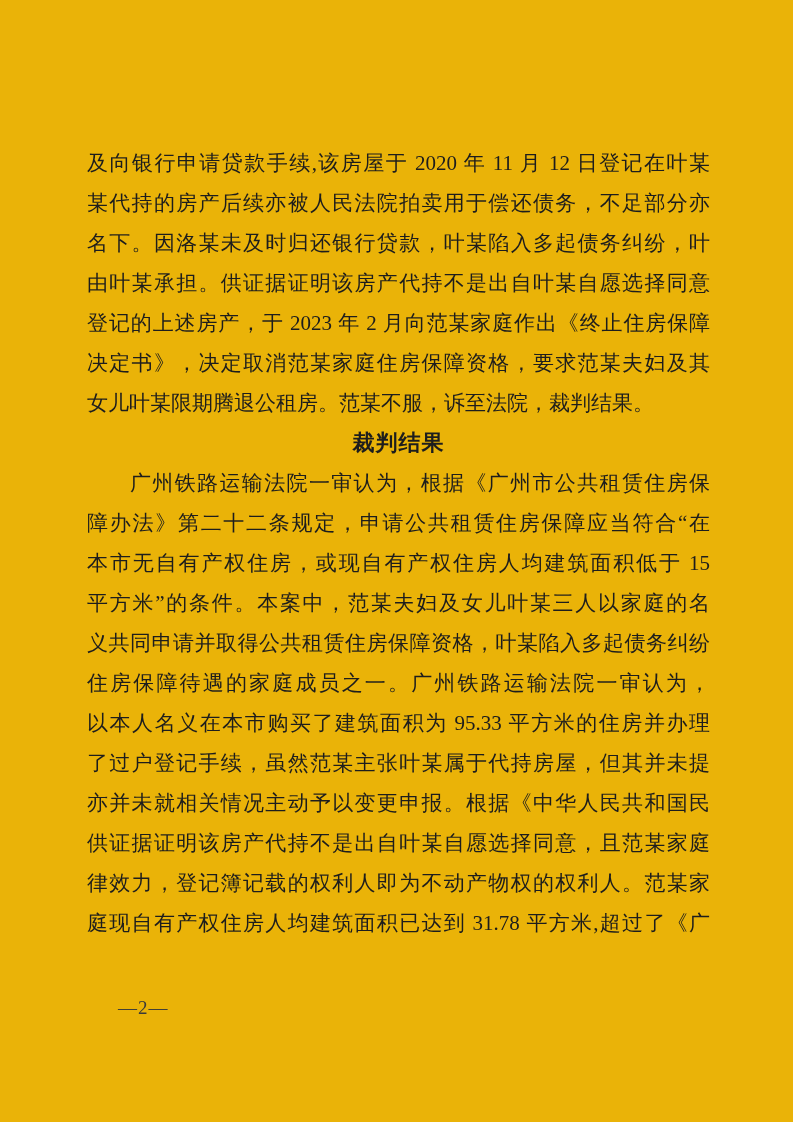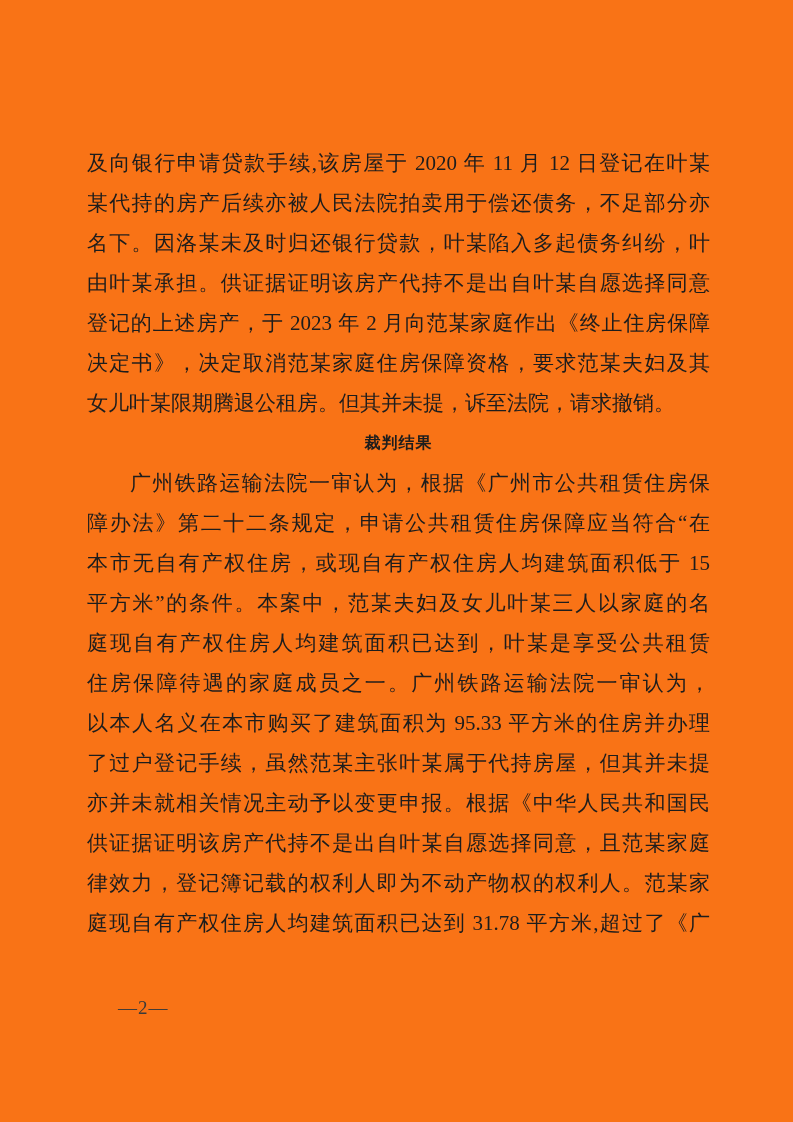--- a/index.html
+++ b/index.html
@@ -4,21 +4,21 @@
 <style>
   html, body {
     margin: 0;
     padding: 0;
     background: #ffffff;
   }
   .page {
     position: relative;
     width: 793px;
     height: 1122px;
-    background: #f97316;
+    background: #eab308;
     overflow: hidden;
     font-family: "Liberation Serif", "DejaVu Serif", serif;
     color: #1d1d1d;
   }
   .text-block {
     position: absolute;
     left: 87px;
     top: 143px;
     width: 623px;
   }
@@ -38,21 +38,21 @@
   .line-indent {
     text-indent: 43px;
     font-family: Liberation Serif, serif;
   }
   
   .line-heading {
     text-align: left;
     text-align-last: center;
     font-weight: bold;
     font-family: "Liberation Sans", "DejaVu Sans", sans-serif;
-    font-size: 16px;
+    font-size: 22px;
     letter-spacing: 1px;
   }
   .footer {
     position: absolute;
     left: 118px;
     top: 988px;
     height: 40px;
     line-height: 40px;
     font-size: 19px;
     color: #3a3a3a;
@@ -70,33 +70,33 @@
       <div class="line">某代持的房产后续亦被人民法院拍卖用于偿还债务，不足部分亦</div>
 
       <div class="line">名下。因洛某未及时归还银行贷款，叶某陷入多起债务纠纷，叶</div>
 
       <div class="line">由叶某承担。供证据证明该房产代持不是出自叶某自愿选择同意</div>
 
       <div class="line">登记的上述房产，于 2023 年 2 月向范某家庭作出《终止住房保障</div>
 
       <div class="line">决定书》，决定取消范某家庭住房保障资格，要求范某夫妇及其</div>
 
-      <div class="line line-end">女儿叶某限期腾退公租房。但其并未提，诉至法院，请求撤销。</div>
+      <div class="line line-end">女儿叶某限期腾退公租房。范某不服，诉至法院，裁判结果。</div>
 
       <div class="line line-heading">裁判结果</div>
 
       <div class="line line-indent">广州铁路运输法院一审认为，根据《广州市公共租赁住房保</div>
 
       <div class="line">障办法》第二十二条规定，申请公共租赁住房保障应当符合“在</div>
 
       <div class="line">本市无自有产权住房，或现自有产权住房人均建筑面积低于 15</div>
 
       <div class="line">平方米”的条件。本案中，范某夫妇及女儿叶某三人以家庭的名</div>
 
-      <div class="line">庭现自有产权住房人均建筑面积已达到，叶某是享受公共租赁</div>
+      <div class="line">义共同申请并取得公共租赁住房保障资格，叶某陷入多起债务纠纷</div>
 
       <div class="line">住房保障待遇的家庭成员之一。广州铁路运输法院一审认为，</div>
 
       <div class="line">以本人名义在本市购买了建筑面积为 95.33 平方米的住房并办理</div>
 
       <div class="line">了过户登记手续，虽然范某主张叶某属于代持房屋，但其并未提</div>
 
       <div class="line">亦并未就相关情况主动予以变更申报。根据《中华人民共和国民</div>
 
       <div class="line">供证据证明该房产代持不是出自叶某自愿选择同意，且范某家庭</div>

